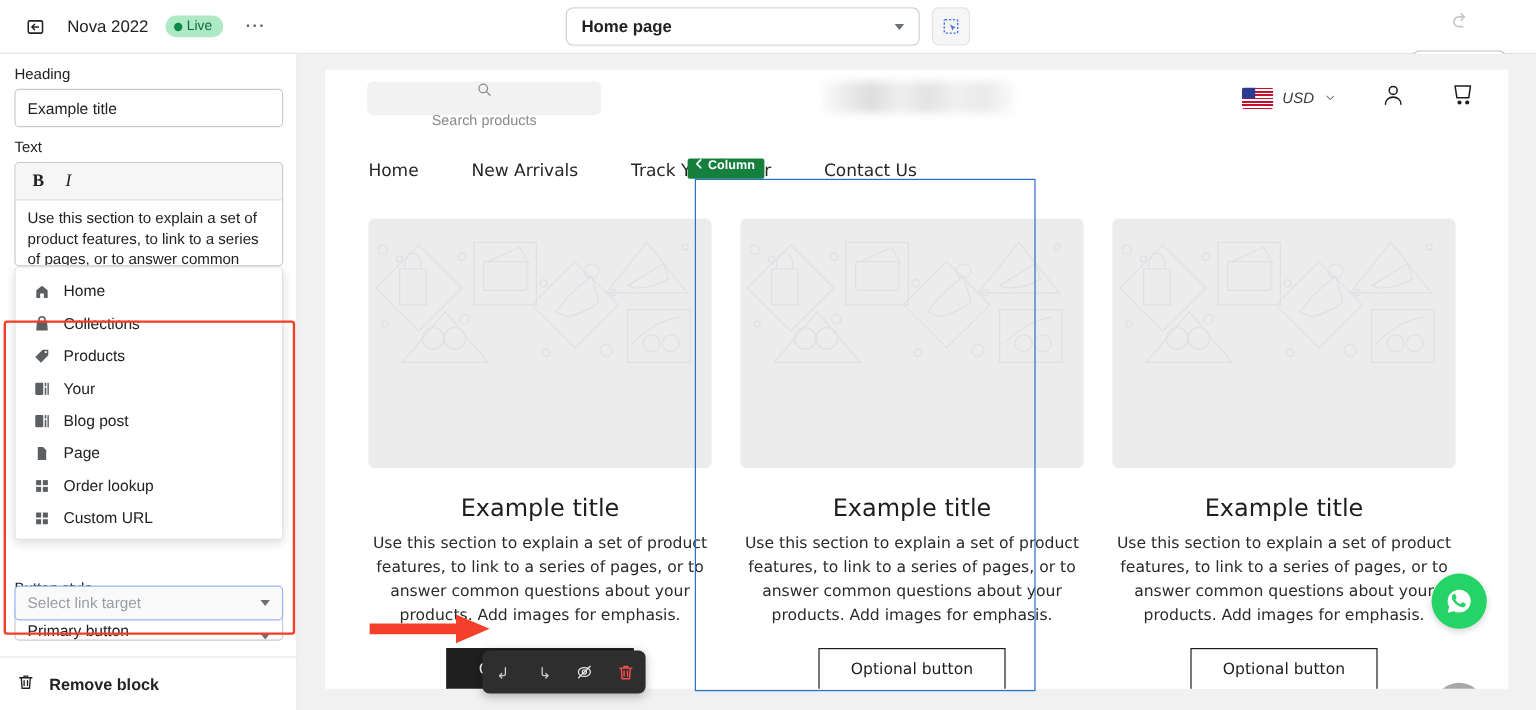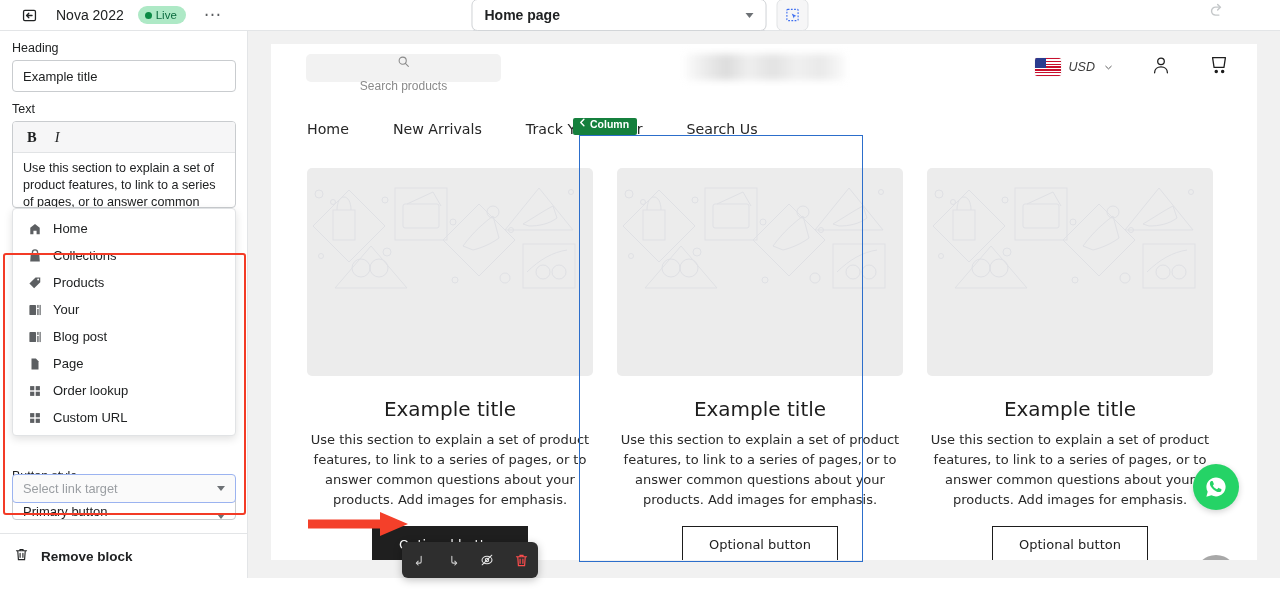--- a/index.html
+++ b/index.html
@@ -6,21 +6,21 @@
   html, body {
     width: 1280px; height: 592px;
     font-family: "Liberation Sans", "DejaVu Sans", sans-serif;
     background: #ffffff; color: #202223;
     overflow: hidden;
   }
   .app { width: 1280px; height: 592px; position: relative; }
 
   
   .topbar {
-    height: 31px; width: 100%;
+    height: 45px; width: 100%;
     border-bottom: 1px solid #e3e5e7;
     display: flex; align-items: center;
     padding: 0 16px;
     background: #fff;
     position: relative;
   }
   .tb-left { display: flex; align-items: center; gap: 14px; }
   .icon-btn {
     width: 26px; height: 26px;
     display: flex; align-items: center; justify-content: center;
@@ -461,21 +461,21 @@
                   <circle cx="16" cy="19" r="1.2" fill="#1d1d1d"></circle>
               </svg>
             </span>
           </div>
         </div>
 
         <div class="nav-row">
           <span>Home</span>
           <span>New Arrivals</span>
           <span>Track Your Order</span>
-          <span>Search Us</span>
+          <span>Contact Us</span>
         </div>
 
         <div class="cols-row">
 
           <div class="col">
             <div class="img-ph">
               <svg width="286" height="208" viewBox="0 0 286 208" fill="none" stroke="#dfe0e4" stroke-width="1">
                 <path d="M42 22L78 58 42 94 6 58z"></path>
                   <rect x="26" y="42" width="22" height="30"></rect>
                   <path d="M30 42c0-8 3-13 7-13s7 5 7 13"></path>

